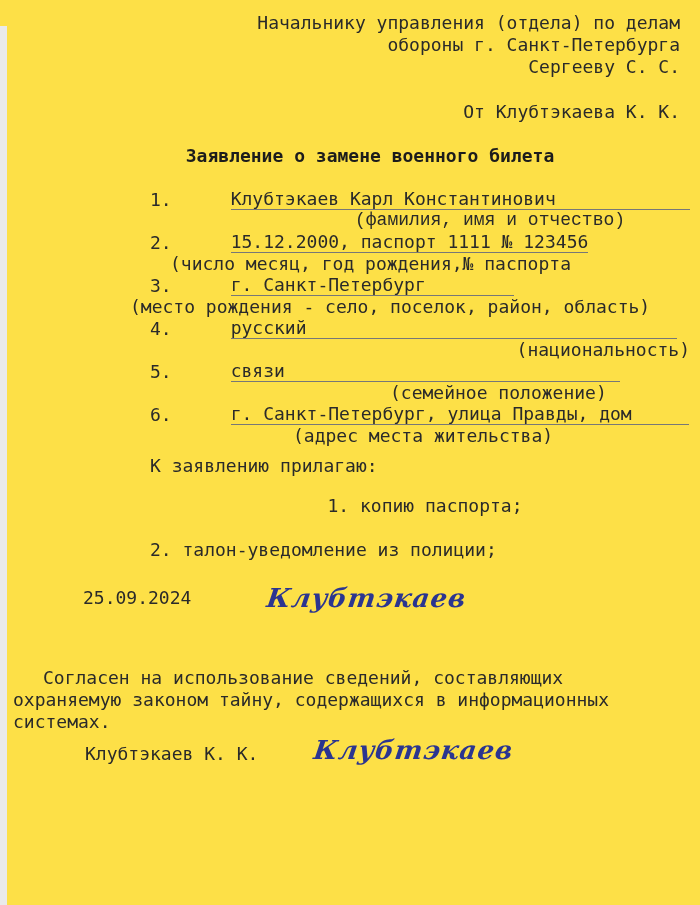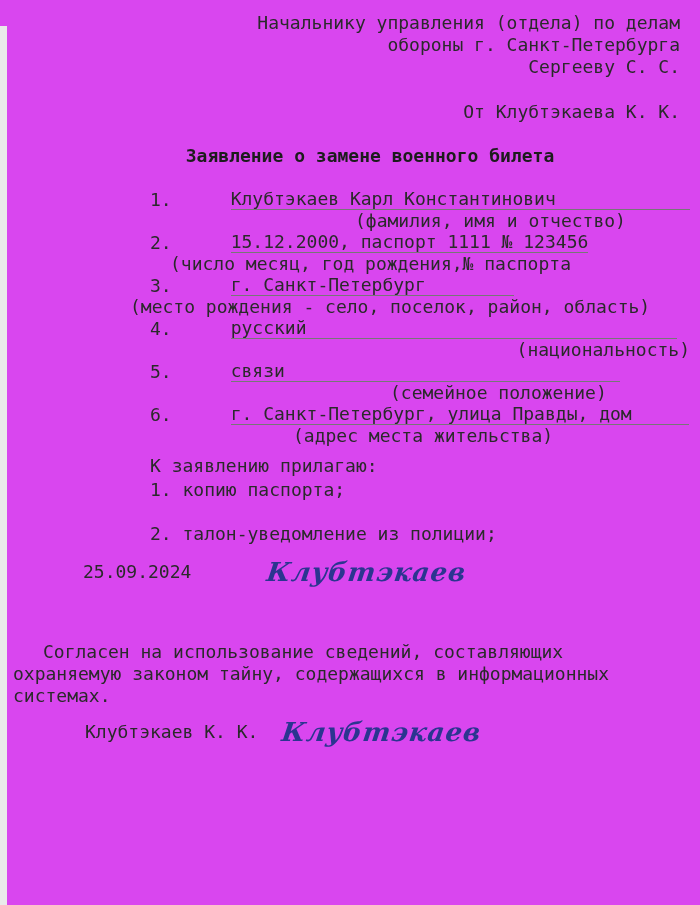--- a/index.html
+++ b/index.html
@@ -1,19 +1,19 @@
 <!DOCTYPE html>
 <html><head>
 <meta charset="utf-8">
 <style>
   html,body{margin:0;padding:0;background:#ffffff;}
   .page{
     position:relative;
     width:700px;height:905px;
-    background:#d946ef;
+    background:#fde047;
     font-family:"DejaVu Sans Mono","Liberation Mono",monospace;
     font-size:18px;line-height:22px;
     color:#2a2a2a;
     overflow:hidden;
     box-sizing:border-box;
     padding-top:12px;
   }
   .scan-edge{position:absolute;left:0;top:26px;bottom:0;width:7px;background:#eaeaea;}
 
   .recipient{ text-align:right; padding-right:20px; }
@@ -28,58 +28,58 @@
   .row{ display:flex; align-items:flex-end; }
   .pre{ padding-right:11px; white-space:pre; }
   .val{ border-bottom:1px solid #777; white-space:pre;margin-left:48px; }
   .fill{ border-bottom:1px solid #777; }
   .r1 .fill{ flex:1; }
   .r3 .fill{ width:88px; }
   .r4 .fill{ flex:1; margin-right:13px; }
   .r5 .fill{ flex:1; margin-right:70px; }
   .r6 .fill{ width:57px; }
   .lbl{ white-space:pre; }
-  .l1{ margin-left:205px; }
+  .l1{ margin-left:205px;font-family:Liberation Mono, monospace; }
   .l2{ margin-left:20px; }
   .l3{ margin-left:-20px; }
   .l4{ margin-left:255px;text-align:right; }
   .l5{ margin-left:240px; }
   .l6{ margin-left:143px; }
 
   .request{
     margin-left:83px; margin-top:38px;
     font-weight:bold; font-style:italic;
     line-height:25px; color:#1c1c1c;
     letter-spacing:0.5px;
   }
   .req-indent{ padding-left:12px; }
 
   .attach{ margin-left:150px; margin-top:9px; }
   .attach-item{ margin-top:22px; }
-  .attach-item.first{ margin-top:2px; }
+  .attach-item.first{ margin-top:18px;text-align:center; }
 
-  .sign-row{ margin-top:11px; height:32px; display:flex; align-items:center; }
+  .sign-row{ margin-top:21px; height:32px; display:flex; align-items:center; }
   .date{ margin-left:83px; }
   .signature{
     display:inline-block;
     font-family:"DejaVu Serif","Liberation Serif",serif;
     font-style:italic; font-weight:600;
     font-size:26px; line-height:30px;
     color:#2b3590;
     transform:skewX(-8deg);
     letter-spacing:1px;
   }
   .sig1{ margin-left:76px; }
 
   .consent{
     margin-left:13px; margin-top:53px;
     width:600px; text-indent:30px; line-height:22px;
   }
 
-  .final-row{ margin-top:9px; display:flex; align-items:center; height:32px; }
+  .final-row{ margin-top:0; display:flex; align-items:flex-end; height:32px;gap:32px; }
   .final-name{ margin-left:85px; }
   .sig2{ margin-left:24px; }
 </style>
 </head>
 <body>
 
 <div class="page">
   <div class="scan-edge"></div>
 
   <div class="recipient">

